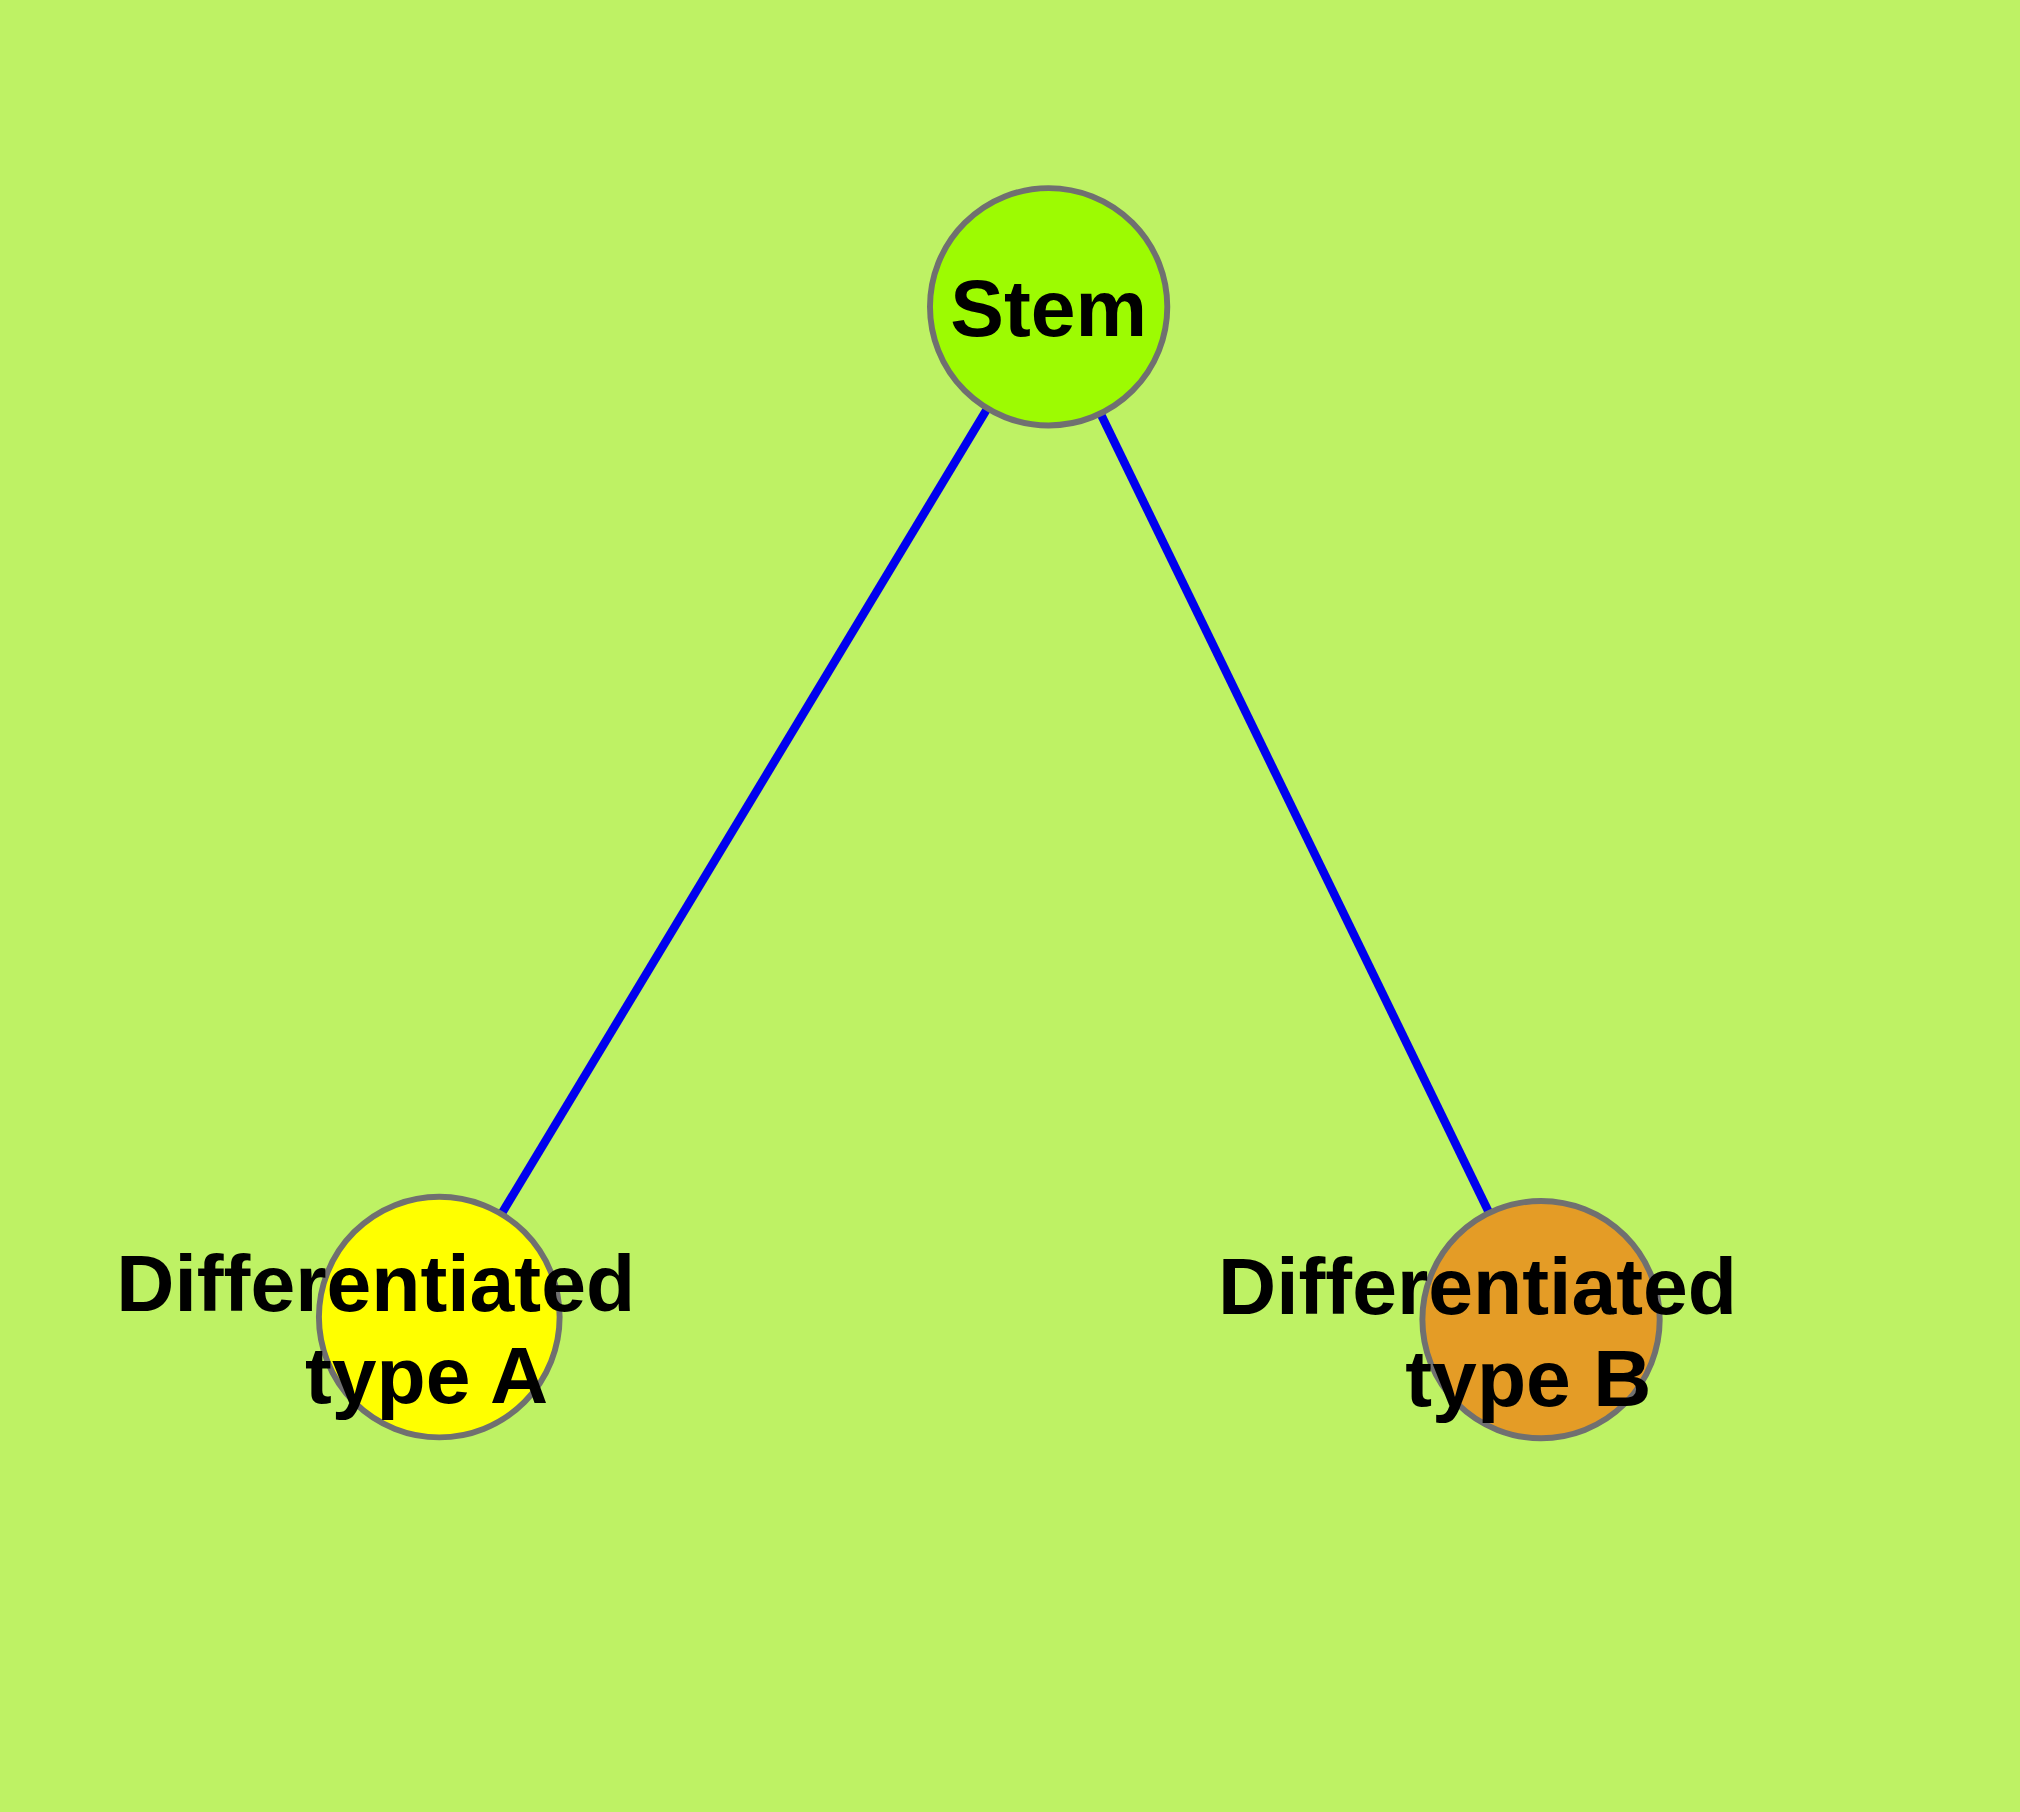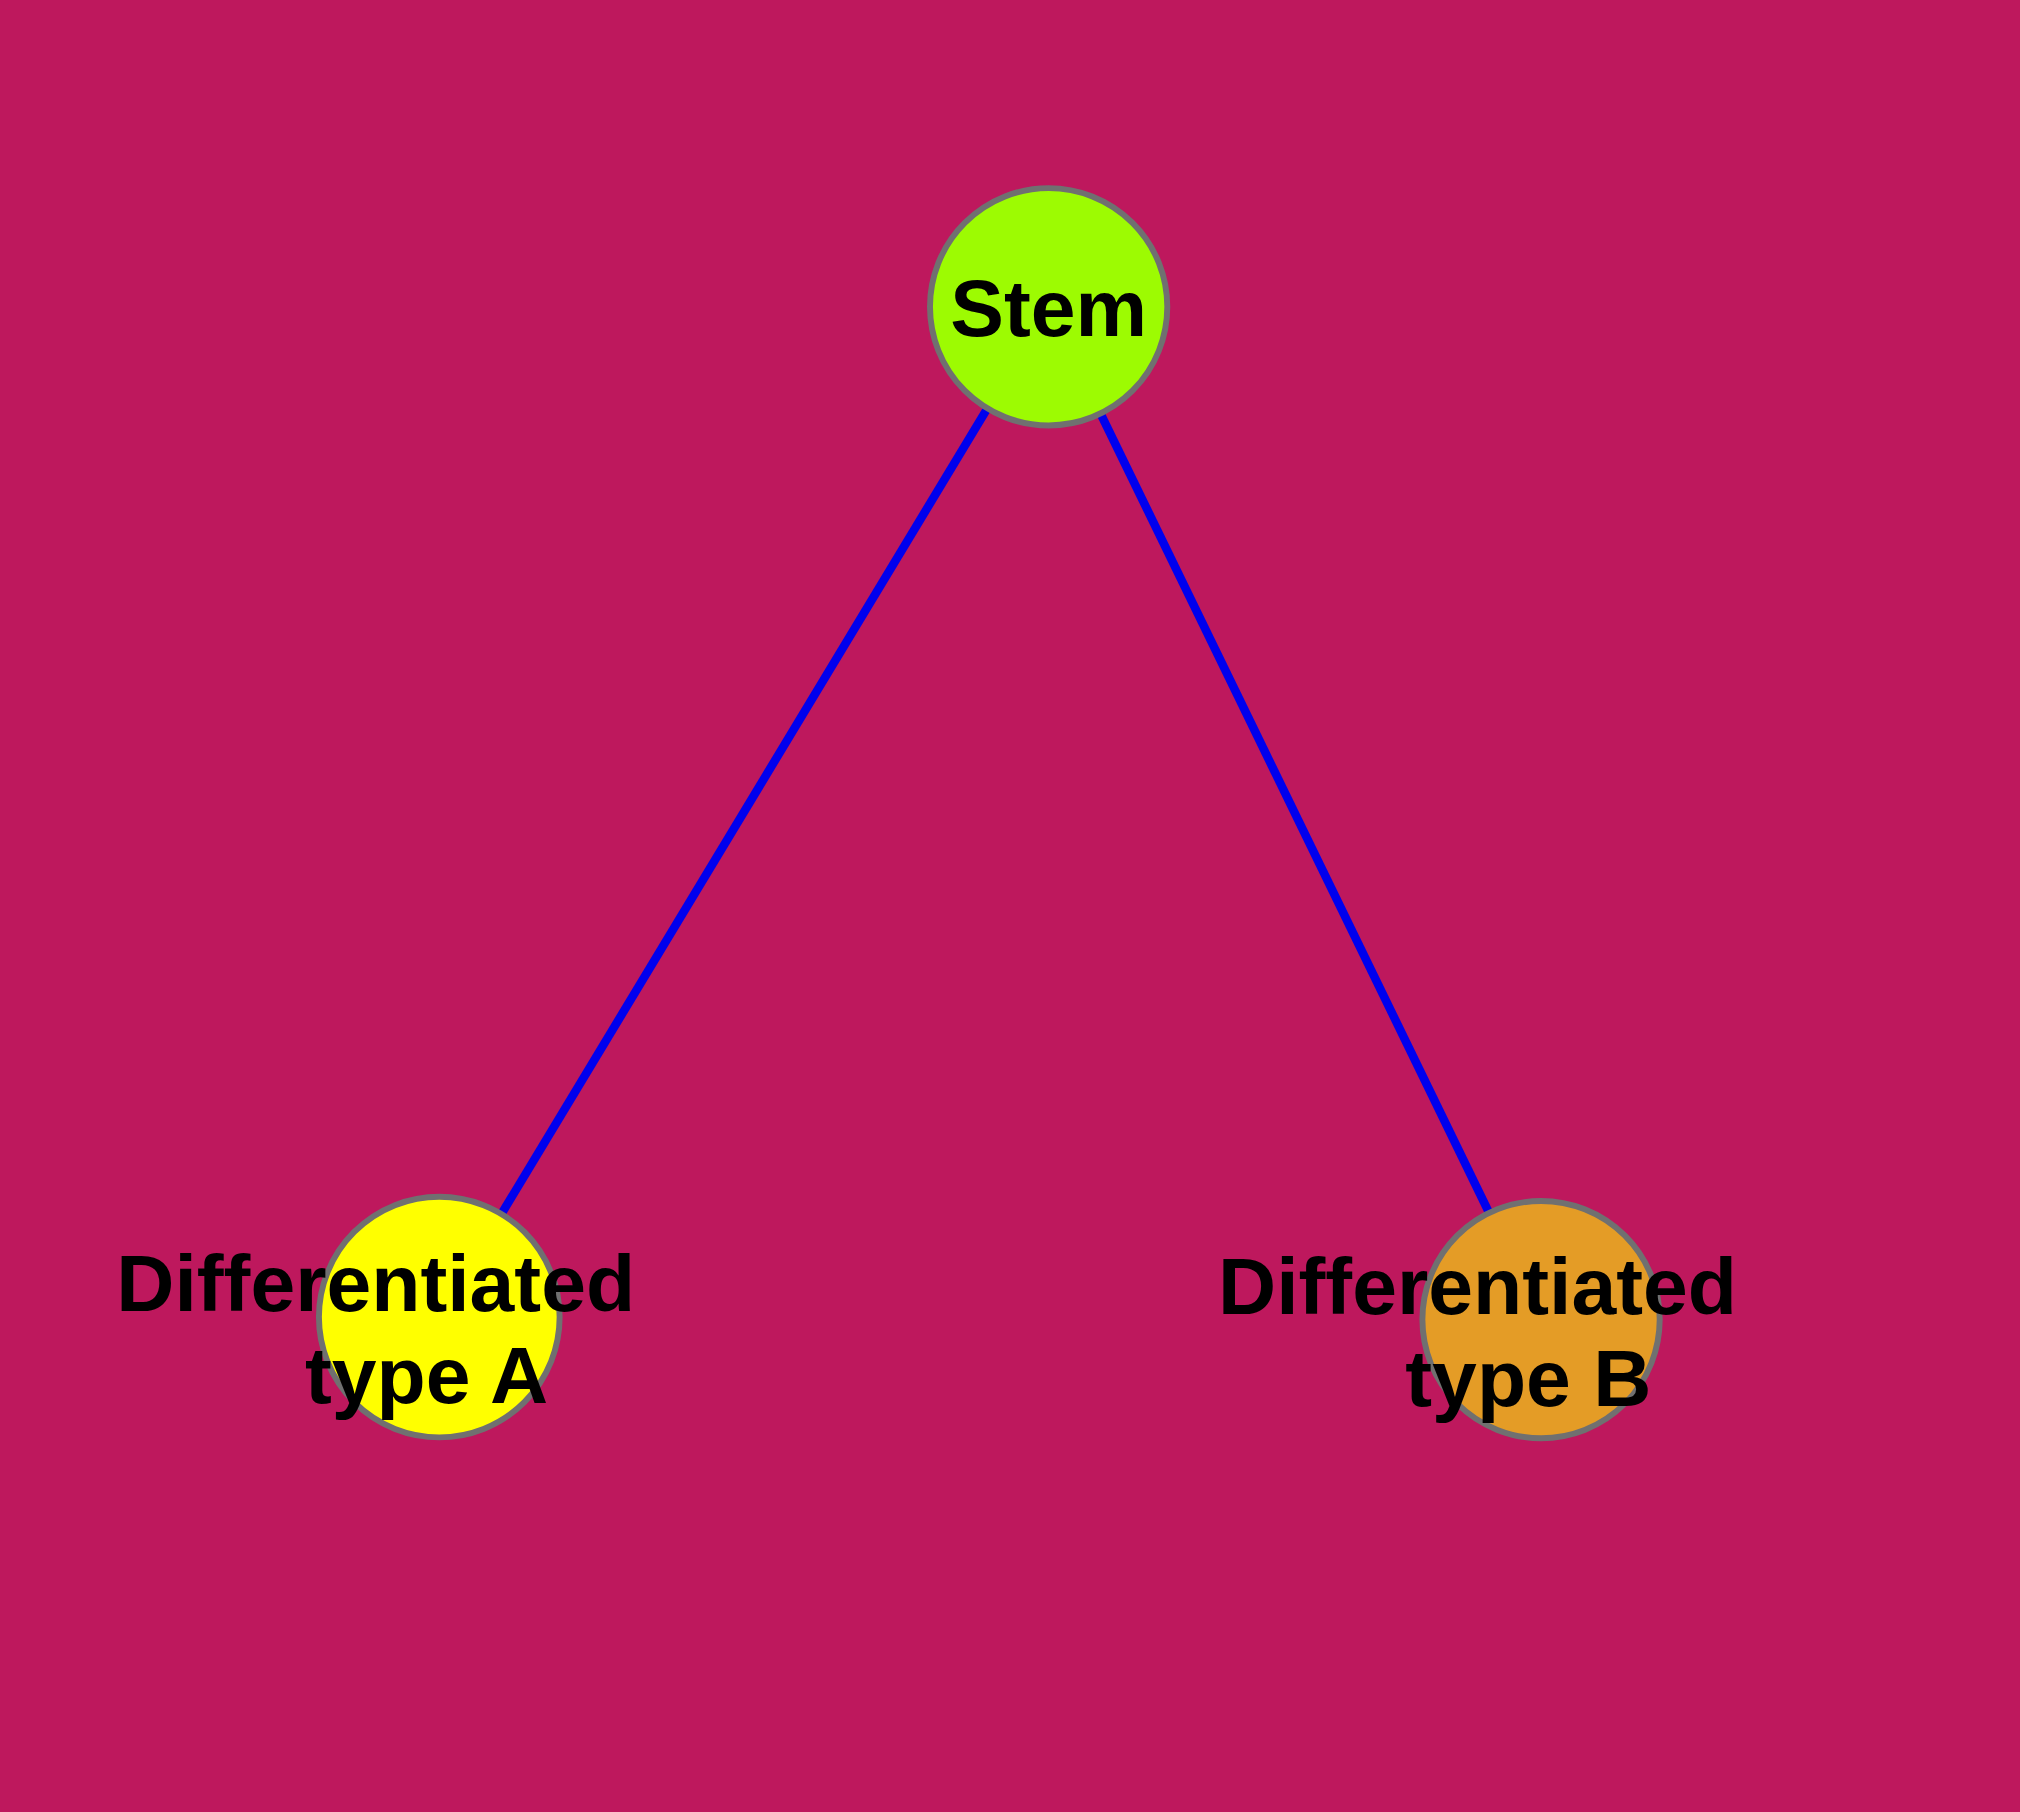--- a/index.html
+++ b/index.html
@@ -28,21 +28,21 @@
     font-weight: bold;
     fill: #000000;
     text-anchor: middle;
     dominant-baseline: auto;
     white-space: pre;
   }
 </style>
 </head>
 <body style="background: rgb(204, 204, 250);">
 
-<div id="canvas" style="background: #be185d; width: 2021px; height: 1812px;">
+<div id="canvas" style="background: #bef264; width: 2021px; height: 1812px;">
   <svg id="graph-svg" viewBox="0 0 2384 2138">
 
     <g>
       <line x1="1237" y1="362" x2="518" y2="1554" stroke="#0000ee" stroke-width="10" stroke-linecap="butt"></line>
       <line x1="1237" y1="362" x2="1818" y2="1557" stroke="#0000ee" stroke-width="10" stroke-linecap="butt"></line>
     </g>
 
     <g>
       <circle cx="1237" cy="362" r="140" fill="#9dfb02" stroke="#707070" stroke-width="7"></circle>
       <circle cx="518" cy="1554" r="142" fill="#ffff00" stroke="#707070" stroke-width="7"></circle>

